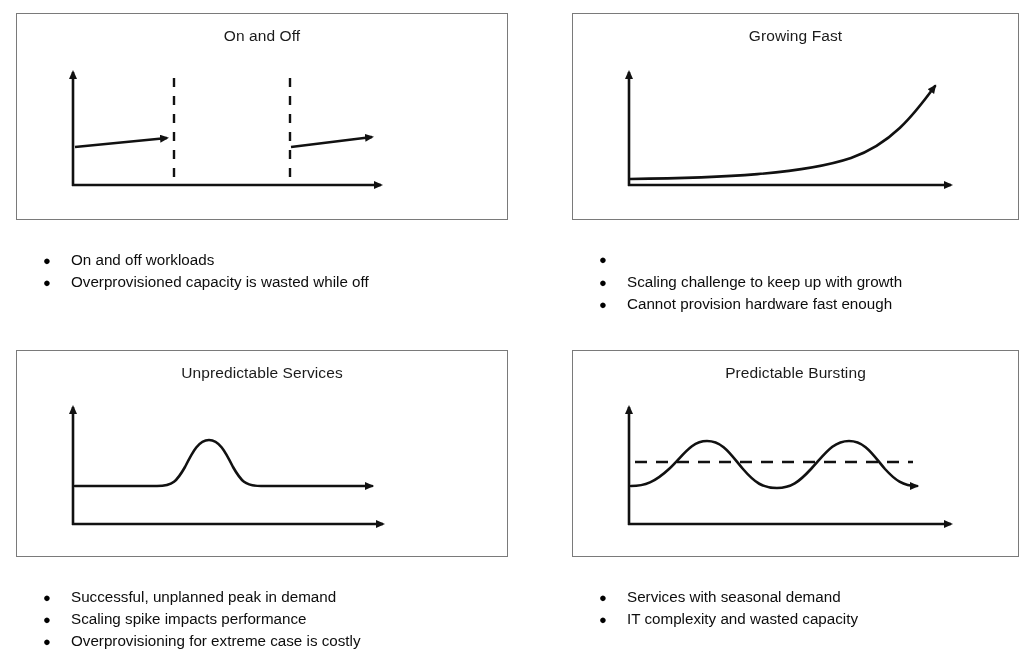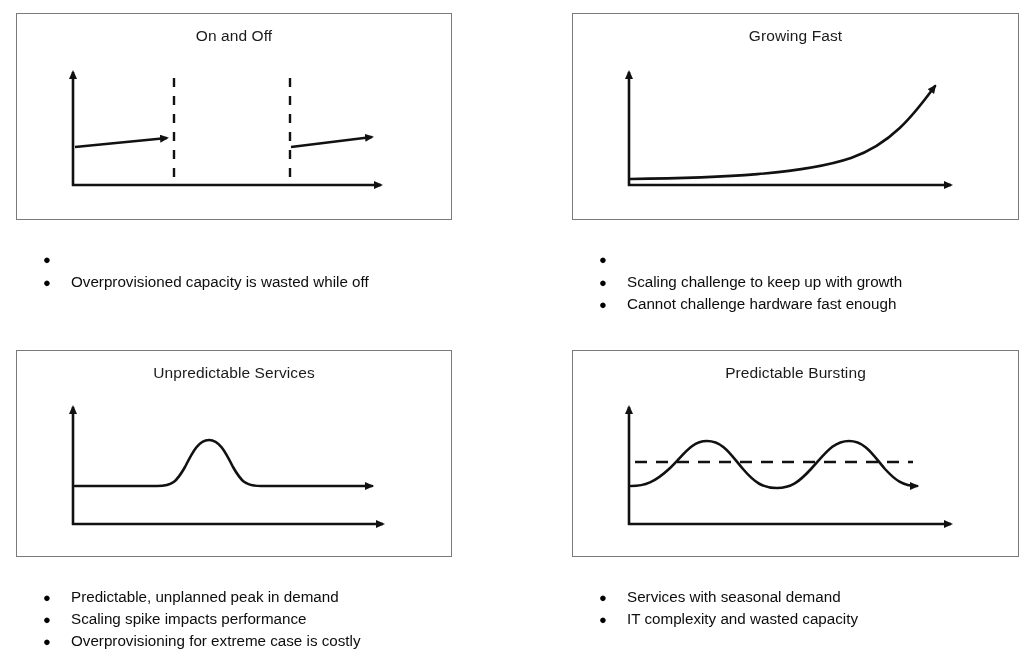--- a/index.html
+++ b/index.html
@@ -25,21 +25,21 @@
   .quadrant {
     position: absolute;
   }
   .q-tl { left: 16px;  top: 13px;  }
   .q-tr { left: 572px; top: 13px;  }
   .q-bl { left: 16px;  top: 350px; }
   .q-br { left: 572px; top: 350px; }
 
   .chart-card {
     box-sizing: border-box;
-    width: 436px;
+    width: 492px;
     height: 207px;
     border: 1.4px solid #7a7a7a;
     background: #ffffff;
     position: relative;
   }
   .q-tr .chart-card, .q-br .chart-card { width: 447px; }
 
   .chart-title {
     position: absolute;
     left: 0;
@@ -112,20 +112,21 @@
         <line x1="273" y1="30" x2="273" y2="131" stroke="#111" stroke-width="2.4" stroke-dasharray="9,9"></line>
 
         <line x1="58" y1="99" x2="150" y2="90" stroke="#111" stroke-width="2.4" marker-end="url(#ah1)"></line>
 
         <line x1="274" y1="99" x2="355" y2="89" stroke="#111" stroke-width="2.4" marker-end="url(#ah1)"></line>
       </svg>
     </div>
     <ul class="bullets">
       <li class="bullet-row">
         <span class="bullet-dot">●</span>
+        <span class="bullet-text">On and off workloads</span>
       </li>
       <li class="bullet-row">
         <span class="bullet-dot">●</span>
         <span class="bullet-text">Overprovisioned capacity is wasted while off</span>
       </li>
     </ul>
   </div>
 
   <div class="quadrant q-tr">
     <div class="chart-card">
@@ -144,21 +145,21 @@
     <ul class="bullets">
       <li class="bullet-row">
         <span class="bullet-dot">●</span>
       </li>
       <li class="bullet-row">
         <span class="bullet-dot">●</span>
         <span class="bullet-text">Scaling challenge to keep up with growth</span>
       </li>
       <li class="bullet-row">
         <span class="bullet-dot">●</span>
-        <span class="bullet-text">Cannot challenge hardware fast enough</span>
+        <span class="bullet-text">Cannot provision hardware fast enough</span>
       </li>
     </ul>
   </div>
 
   <div class="quadrant q-bl">
     <div class="chart-card">
       <div class="chart-title">Unpredictable Services</div>
       <svg class="chart-svg" viewBox="0 0 436 170">
         <defs>
           <marker id="ah3" markerWidth="10" markerHeight="10" refX="7" refY="4" orient="auto" markerUnits="userSpaceOnUse">
@@ -166,21 +167,21 @@
           </marker>
         </defs>
         <line x1="56" y1="140" x2="56" y2="22" stroke="#111" stroke-width="2.6" marker-end="url(#ah3)"></line>
         <line x1="55" y1="139" x2="366" y2="139" stroke="#111" stroke-width="2.6" marker-end="url(#ah3)"></line>
         <path d="M58,101 L140,101 C156,101 160,96 168,82 C176,66 182,55 192,55 C202,55 208,66 216,82 C224,96 228,101 244,101 L355,101" fill="none" stroke="#111" stroke-width="2.6" stroke-linecap="round" marker-end="url(#ah3)"></path>
       </svg>
     </div>
     <ul class="bullets">
       <li class="bullet-row">
         <span class="bullet-dot">●</span>
-        <span class="bullet-text">Predictable, unplanned peak in demand</span>
+        <span class="bullet-text">Successful, unplanned peak in demand</span>
       </li>
       <li class="bullet-row">
         <span class="bullet-dot">●</span>
         <span class="bullet-text">Scaling spike impacts performance</span>
       </li>
       <li class="bullet-row">
         <span class="bullet-dot">●</span>
         <span class="bullet-text">Overprovisioning for extreme case is costly</span>
       </li>
     </ul>

